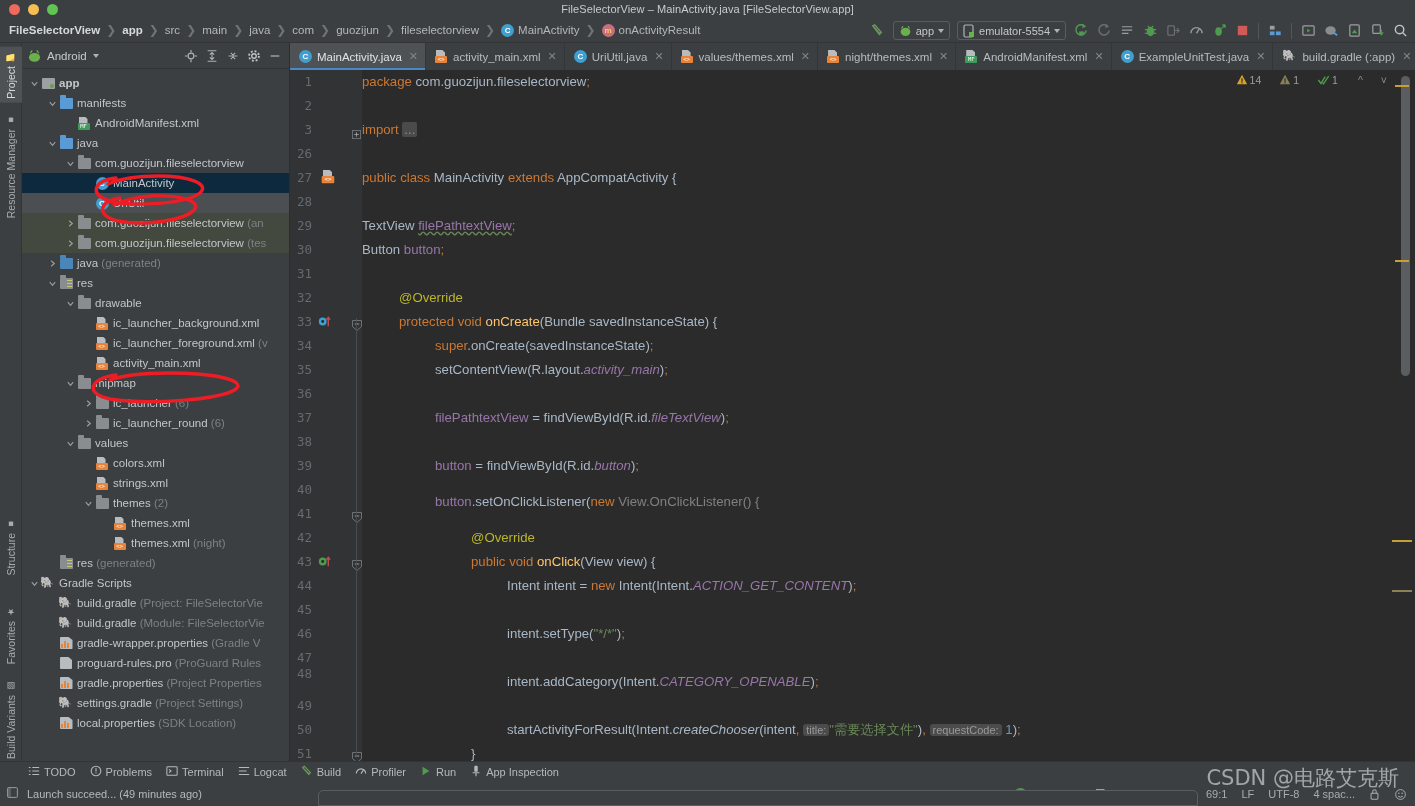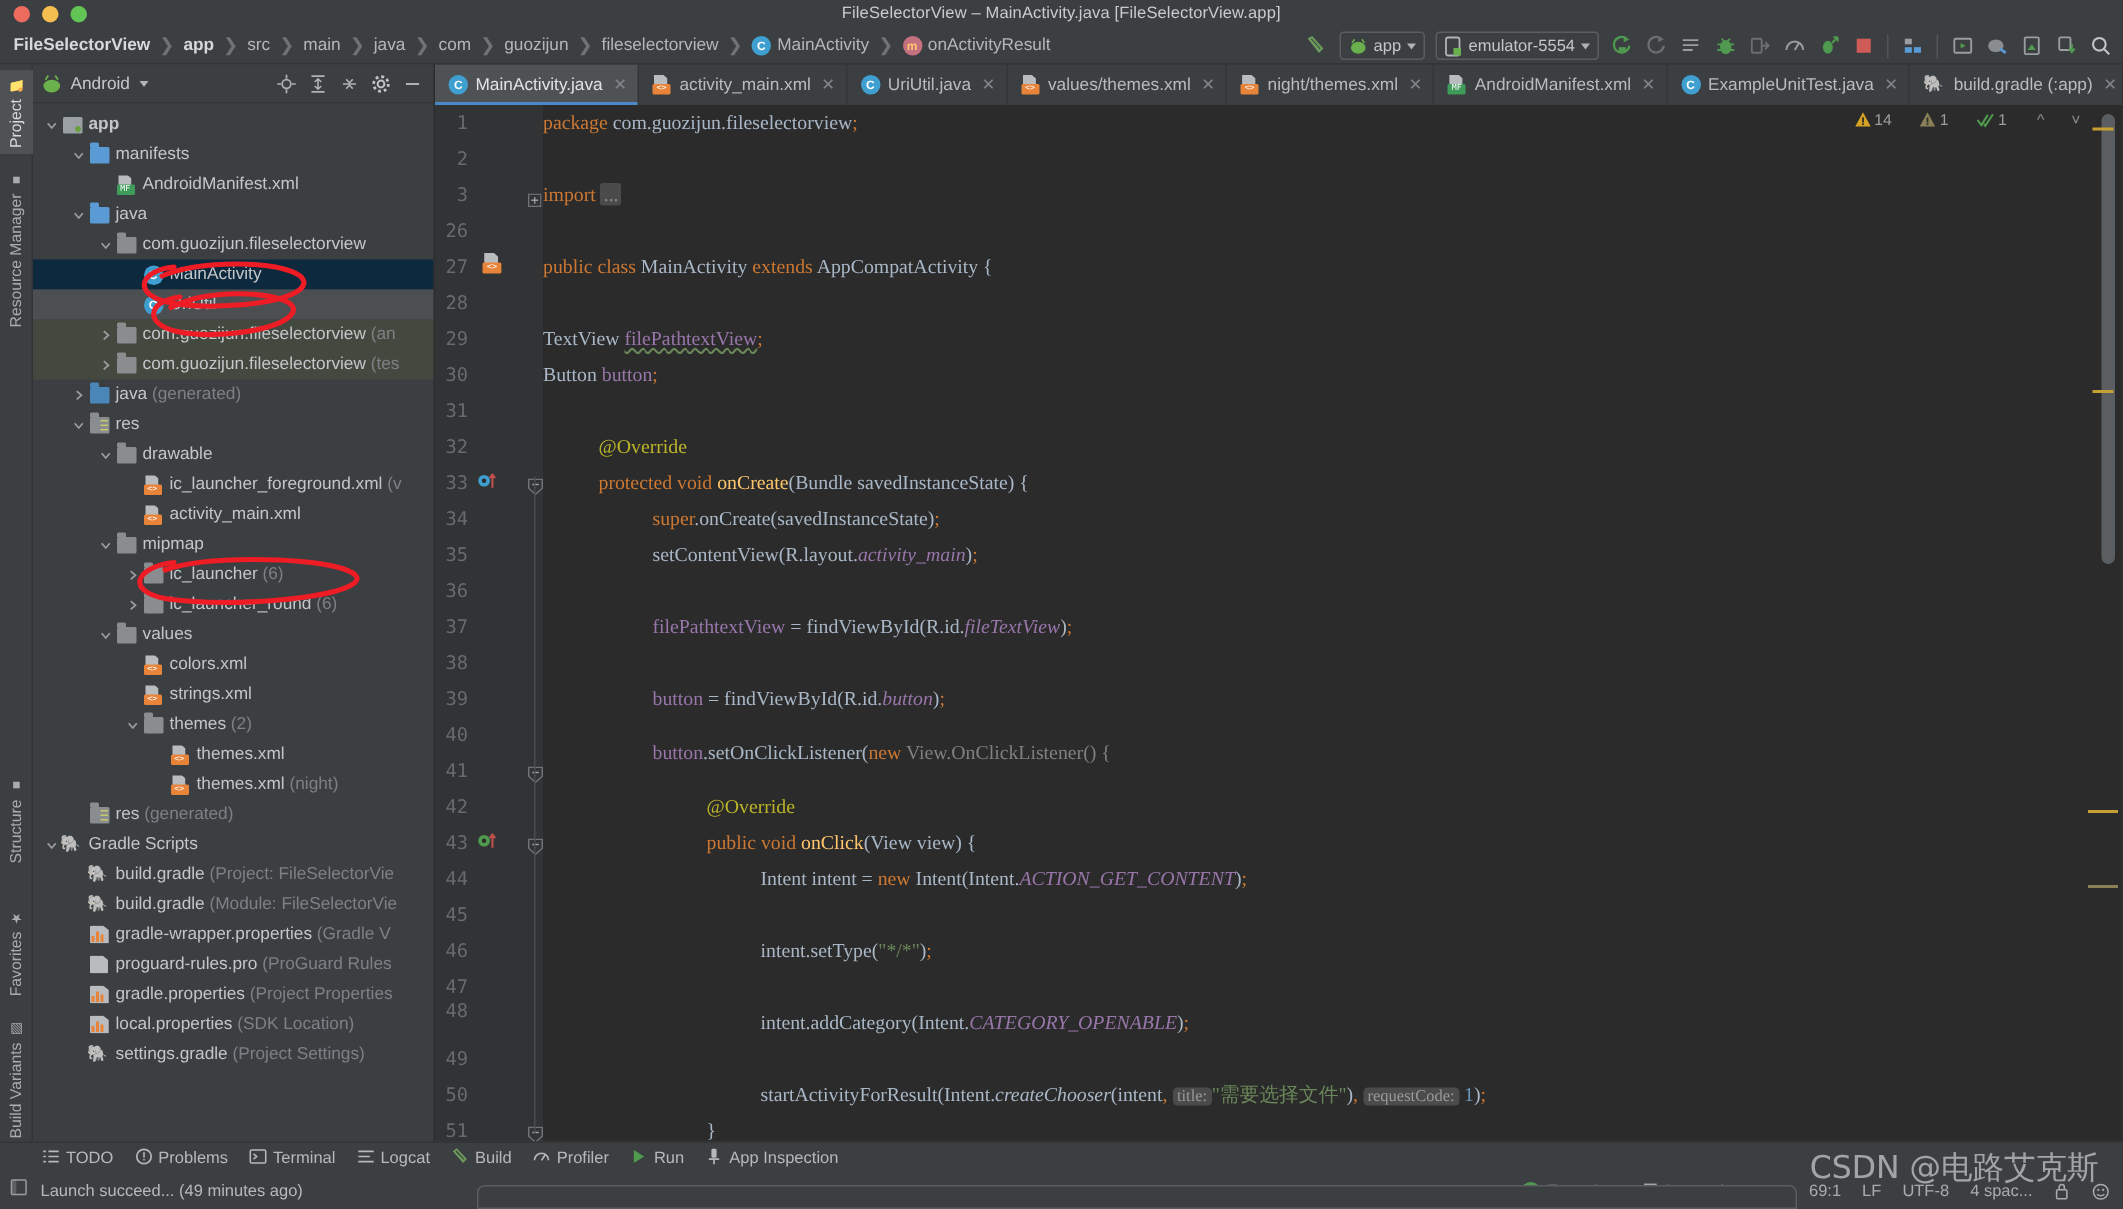--- a/index.html
+++ b/index.html
@@ -169,21 +169,21 @@
   .smark { position: absolute; right: 0; width: 25px; height: 2px; }
 
   
   .lnum {
     position: absolute; right: 50px; font-size: 12.5px; color: #656b6f;
     font-family: "DejaVu Sans Mono", monospace; text-align: right; width: 30px;
   }
   .gicon { position: absolute; left: 32px; width: 14px; height: 14px; }
   .fold { position: absolute; left: 62px; width: 9px; height: 9px; }
   .cline {
-    position: absolute; left: 0; font-family: Liberation Serif, serif;
+    position: absolute; left: 0; font-family: Liberation Sans, sans-serif;
     font-size: 13.2px; white-space: pre; color: #a9b7c6; line-height: 16px;
   }
   .k  { color: #cc7832; }           
   .str{ color: #6a8759; }           
   .fld{ color: #9876aa; }           
   .sfl{ color: #9876aa; font-style: italic; }  
   .mth{ color: #ffc66d; }           
   .ann{ color: #bbb529; }           
   .num{ color: #6897bb; }
   .gry{ color: #808080; }
@@ -597,20 +597,31 @@
         </div>
         <div class="trow">
           <span style="width:60px;flex:0 0 60px"></span>
           <span class="arrow"></span>
           <span class="ticon">
             <span class="ic-xml">
               <span class="pg"></span>
               <span class="tag">&lt;&gt;</span>
             </span>
           </span>
+          <span class="tlabel">ic_launcher_background.xml</span>
+        </div>
+        <div class="trow">
+          <span style="width:60px;flex:0 0 60px"></span>
+          <span class="arrow"></span>
+          <span class="ticon">
+            <span class="ic-xml">
+              <span class="pg"></span>
+              <span class="tag">&lt;&gt;</span>
+            </span>
+          </span>
           <span class="tlabel">ic_launcher_foreground.xml</span>
           <span class="tdim">&nbsp;(v</span>
         </div>
         <div class="trow">
           <span style="width:60px;flex:0 0 60px"></span>
           <span class="arrow"></span>
           <span class="ticon">
             <span class="ic-xml">
               <span class="pg"></span>
               <span class="tag">&lt;&gt;</span>
@@ -801,39 +812,39 @@
               </span>
             </span>
           </span>
           <span class="tlabel">gradle.properties</span>
           <span class="tdim">&nbsp;(Project Properties</span>
         </div>
         <div class="trow">
           <span style="width:24px;flex:0 0 24px"></span>
           <span class="arrow"></span>
           <span class="ticon">
+            <span class="ic-gradle"></span>
+          </span>
+          <span class="tlabel">settings.gradle</span>
+          <span class="tdim">&nbsp;(Project Settings)</span>
+        </div>
+        <div class="trow">
+          <span style="width:24px;flex:0 0 24px"></span>
+          <span class="arrow"></span>
+          <span class="ticon">
             <span class="ic-props">
               <span class="bars">
                 <i style="height:4px"></i>
                 <i style="height:7px"></i>
                 <i style="height:5px"></i>
               </span>
             </span>
           </span>
           <span class="tlabel">local.properties</span>
           <span class="tdim">&nbsp;(SDK Location)</span>
-        </div>
-        <div class="trow">
-          <span style="width:24px;flex:0 0 24px"></span>
-          <span class="arrow"></span>
-          <span class="ticon">
-            <span class="ic-gradle"></span>
-          </span>
-          <span class="tlabel">settings.gradle</span>
-          <span class="tdim">&nbsp;(Project Settings)</span>
         </div>
       </div>
   </div>
 
   <div class="annot" style="left:86px; top:173px;">
     <svg width="125" height="34" viewBox="0 0 125 34">
       <path d="M30 5 C8 7, 2 22, 24 28 C48 34, 100 31, 114 20 C124 11, 104 3, 72 3 C52 3, 36 5, 22 11" stroke="#ee1c25" stroke-width="3.4" fill="none" stroke-linecap="round"></path>
     </svg>
   </div>
   <div class="annot" style="left:92px; top:192px;">

